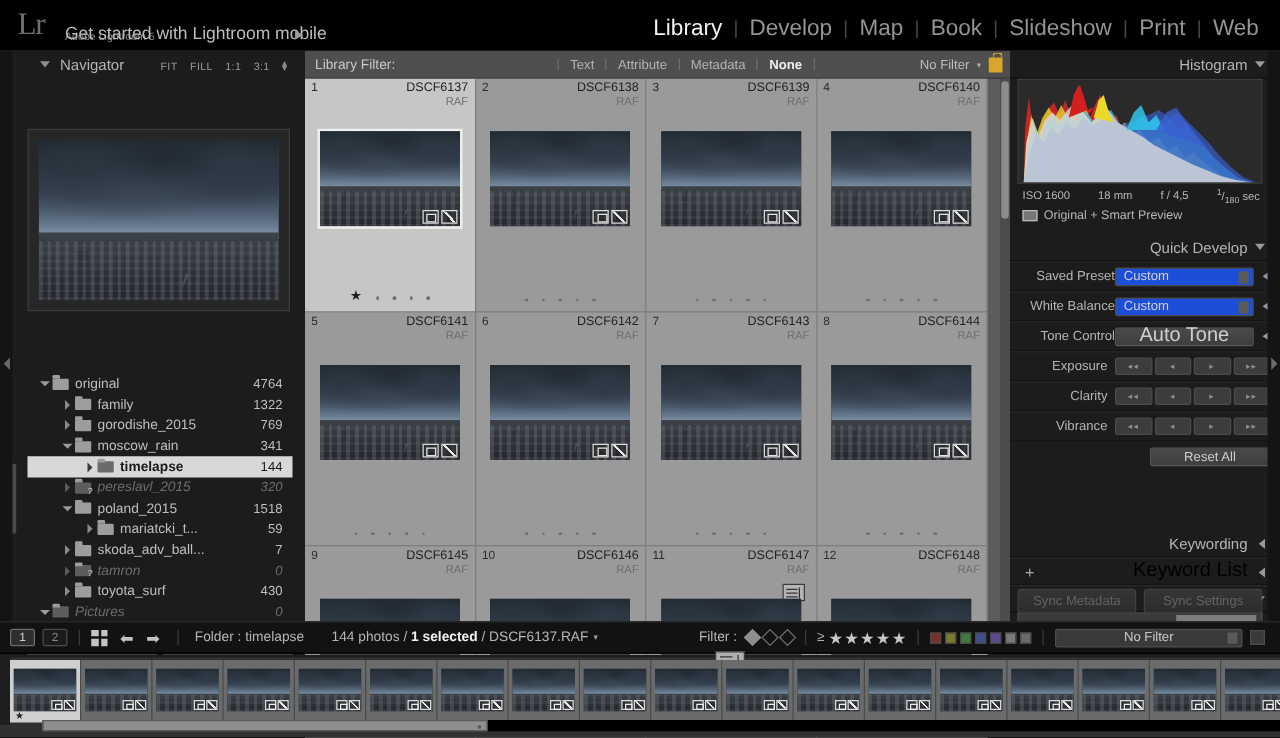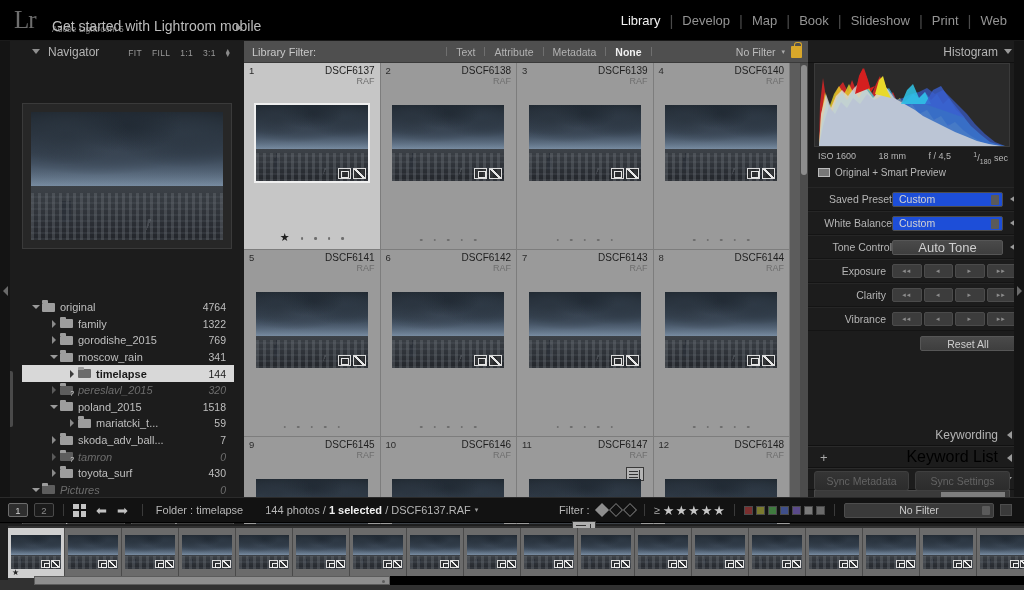--- a/index.html
+++ b/index.html
@@ -12,21 +12,21 @@
   #app{position:relative;width:1024px;height:590px;background:#1a1a1a;}
 
   
   .topbar{position:absolute;left:0;top:0;width:1024px;height:40px;background:#000;}
   .lr-logo{position:absolute;left:14px;top:6px;font-size:25px;color:#6e6e6e;
     font-family:"Liberation Serif", serif; letter-spacing:-1px;}
   .brand-small{position:absolute;left:52px;top:24px;font-size:8.5px;color:#8c8c8c;}
   .brand-big{position:absolute;left:52px;top:18px;font-size:14px;color:#bdbdbd;}
   .brand-arrow{position:absolute;left:236px;top:22px;font-size:9px;color:#9a9a9a;}
   .modules{position:absolute;right:8px;top:12px;display:flex;align-items:center;gap:0px;}
-  .module{font-size:13px;color:#949494;padding:0 9px;cursor:default;}
+  .module{font-size:18px;color:#949494;padding:0 9px;cursor:default;}
   .module.active{color:#f2f2f2;}
   .module-sep{color:#4a4a4a;font-size:15px;}
 
   
   .leftpanel{position:absolute;left:0;top:41px;width:244px;height:456px;background:#1c1c1c;}
   .panel-header{height:22px;display:flex;align-items:center;background:#1c1c1c;
     padding-left:22px;position:relative;}
   .panel-tri{position:absolute;left:32px;top:8px;width:0;height:0;
     border-left:4.5px solid transparent;border-right:4.5px solid transparent;border-top:5px solid #8e8e8e;}
   .panel-title{font-size:12px;color:#b4b4b4;margin-left:26px;}
@@ -162,21 +162,21 @@
 
   .qd{position:absolute;left:0;top:146px;width:216px;}
   .qd-row{display:flex;align-items:center;height:24px;padding:0 8px;
     border-bottom:1px solid #141414;border-top:1px solid #262626;}
   .qd-lab{font-size:10.5px;color:#b5b5b5;width:76px;text-align:right;}
   .qd-lab.r{text-align:right;padding-right:6px;}
   .qd-sel{flex:1;height:15px;background:#1d4ed8;border:1px solid #4d4d4d;border-radius:2px;
     display:flex;align-items:center;padding-left:6px;font-size:10.5px;color:#d2d2d2;position:relative;}
   .qd-sel .sp{position:absolute;right:3px;top:2px;width:8px;height:10px;background:#5a5a5a;border-radius:1px;}
   .qd-btn{flex:1;height:15px;background:linear-gradient(#4a4a4a,#3e3e3e);border:1px solid #565656;
-    border-radius:2px;font-size:13px;color:#cfcfcf;display:flex;align-items:center;justify-content:center;}
+    border-radius:2px;font-size:16px;color:#cfcfcf;display:flex;align-items:center;justify-content:center;}
   .qd-tri{width:0;height:0;border-top:4.5px solid transparent;border-bottom:4.5px solid transparent;
     border-right:6px solid #9a9a9a;margin-left:7px;flex:0 0 auto;}
   .nudge{flex:1;display:flex;gap:2px;}
   .nudge div{flex:1;height:14px;background:#3c3c3c;border:1px solid #4b4b4b;border-radius:2px;
     display:flex;align-items:center;justify-content:center;font-size:7px;color:#8d8d8d;letter-spacing:1px;}
   .resetall{margin:5px 8px 0 auto;width:96px;height:15px;background:linear-gradient(#4a4a4a,#3e3e3e);
     border:1px solid #565656;border-radius:2px;font-size:10.5px;color:#cfcfcf;
     display:flex;align-items:center;justify-content:center;}
 
   .kw-hdr{height:22px;display:flex;align-items:center;justify-content:flex-end;padding-right:26px;
@@ -753,20 +753,24 @@
       <span>f / 4,5</span>
       <span><sup>1</sup>/<sub>180</sub> <span>sec</span></span>
     </div>
 
     <div class="smartprev">
       <span class="sp-ico"></span>
       <span>Original + Smart Preview</span>
     </div>
 
     <div class="qd">
+      <div class="rp-hdr">
+        <span class="t">Quick Develop</span>
+        <span class="rp-tri"></span>
+      </div>
 
       <div class="qd-row">
         <span class="qd-lab">Saved Preset</span>
         <span class="qd-sel">
             <span>Custom</span>
             <i class="sp"></i>
           </span>
         <span class="qd-tri"></span>
       </div>
 

